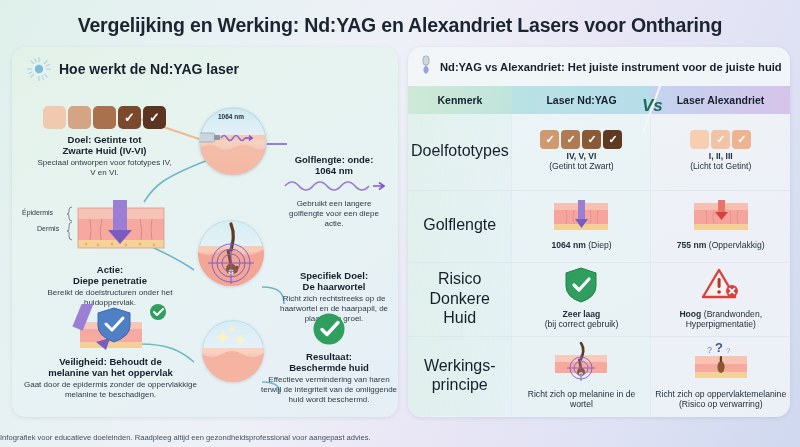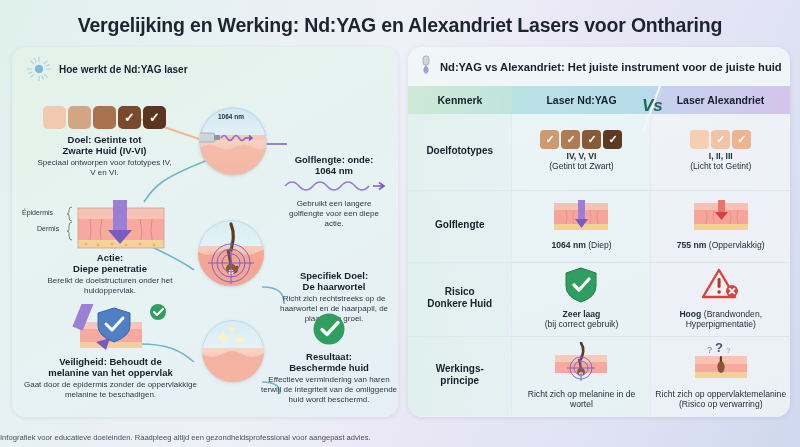--- a/index.html
+++ b/index.html
@@ -37,21 +37,21 @@
     background: linear-gradient(160deg, #f2f6f9 0%, #eef4f7 40%, #eaf1f6 100%);
     box-shadow: 0 1px 4px rgba(60,80,110,.12);
     overflow: hidden;
   }
 
   
   .lp-head {
     display: flex; align-items: center; gap: 7px;
     padding: 9px 0 0 14px;
   }
-  .lp-head h2 { font-size: 10px; font-weight: bold; color: #16202c; }
+  .lp-head h2 { font-size: 14px; font-weight: bold; color: #16202c; }
   .sun-icon { width: 26px; height: 26px; flex: 0 0 26px; }
 
   
   .diagram { position: relative; width: 390px; height: 330px; }
   .node { position: absolute; text-align: center; }
   .node .n-title { font-size: 9.5px; font-weight: bold; color: #14202c; line-height: 1.18; margin-top: 40px; }
   .node .n-desc { font-size: 8px; color: #2c3a46; line-height: 1.22; margin-top: 2px; }
 
   
   .swatches { display: flex; gap: 2px; justify-content: center; }
@@ -90,21 +90,21 @@
   table.cmp td {
     padding: 4px 3px 6px;
     text-align: center;
     vertical-align: middle;
     border-bottom: 1px solid #dde7ee;
     border-right: 1px solid #e2ebf1;
   }
   table.cmp td:last-child { border-right: none; }
   table.cmp tr:last-child td { border-bottom: none; }
   .c-feature {
-    font-size: 10px; font-weight: bold; color: #16202c; line-height: 1.2;
+    font-size: 16px; font-weight: normal; color: #16202c; line-height: 1.2;
     background: linear-gradient(100deg, rgba(213,238,226,.55), rgba(219,238,240,.45));
   }
   .c-label { font-size: 8.6px; color: #22303c; line-height: 1.24; margin-top: 2px; }
   .c-label b { font-weight: bold; }
   .cell-nd { background: rgba(226,243,243,.38); }
   .cell-al { background: rgba(238,238,250,.30); }
 
   .vs-badge {
     position: absolute;
     font-size: 17px; font-weight: bold; font-style: italic;
@@ -225,21 +225,21 @@
             <g>
               <rect x="93" y="-18" width="14" height="48" fill="#9b7fd4"></rect>
               <path d="M88,30 L100,44 L112,30 Z" fill="#7a5cc0"></path>
             </g>
             <text x="2" y="15" font-size="7" fill="#2b3845" font-family="Liberation Sans">Épidermis</text>
             <text x="17" y="31" font-size="7" fill="#2b3845" font-family="Liberation Sans">Dermis</text>
             <path d="M52,7 q-3,0 -3,3 v2 q0,2 -2,2 q2,0 2,2 v2 q0,3 3,3" stroke="#5d6b78" stroke-width=".8" fill="none"></path>
             <path d="M52,22 q-3,0 -3,4 v3 q0,2 -2,2 q2,0 2,2 v3 q0,4 3,4" stroke="#5d6b78" stroke-width=".8" fill="none"></path>
           </svg>
         </div>
-        <div class="n-title" style="margin-top:0;">
+        <div class="n-title" style="margin-top:12px;">
           <span>Actie:</span><br>
           <span>Diepe penetratie</span>
         </div>
         <div class="n-desc" style="padding:0 10px;">Bereikt de doelstructuren onder het huidoppervlak.</div>
       </div>
 
       <div class="circle-ill" style="position:absolute; left:186px; top:138px; width:66px; height:66px;
                   background:linear-gradient(180deg,#d7eef4 0%,#e4f2f5 44%,#f7c5b5 45%,#f3ad9b 100%);">
         <svg viewBox="0 0 66 66" width="66" height="66">
           <circle cx="33" cy="33" r="32.5" fill="none" stroke="#bcd9e8" stroke-width="1"></circle>

